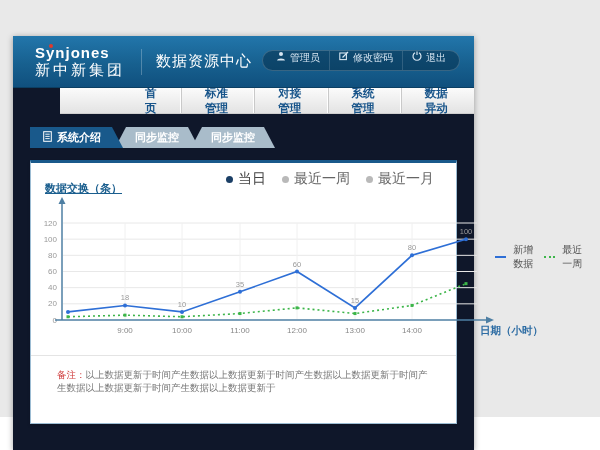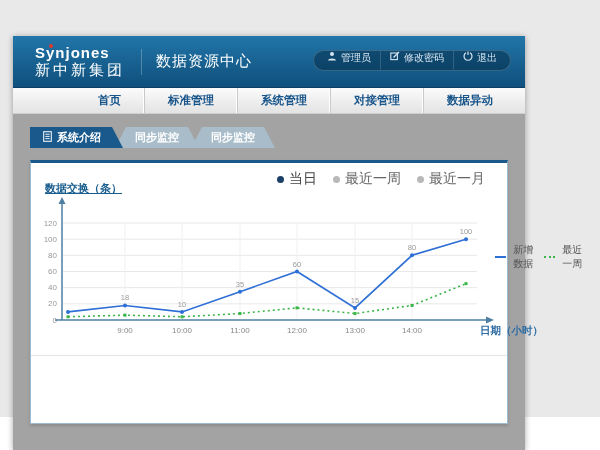--- a/index.html
+++ b/index.html
@@ -1,20 +1,20 @@
 <!DOCTYPE html>
 <html><head>
 <meta charset="utf-8">
 <style>
   * { margin:0; padding:0; box-sizing:border-box; }
   body { font-family:"Liberation Sans","DejaVu Sans",sans-serif; background:#fff; }
   .page { position:relative; width:600px; height:450px; overflow:hidden; background:#fff; }
   .page-bg { position:absolute; left:0; top:0; width:600px; height:417px; background:#e9e9e9; }
 
-  .window { position:absolute; left:13px; top:36px; width:512px; height:414px; background:#a3a3a3;
+  .window { position:absolute; left:13px; top:36px; width:461px; height:414px; background:#0f172a;
             box-shadow:0 1px 6px rgba(0,0,0,0.35); }
 
   
   .header { position:relative; height:52px;
             background:linear-gradient(180deg,#2276ab 0%, #17608f 55%, #10507e 100%);
             border-bottom:1px solid #0b3f63; display:flex; align-items:center; }
   .logo { position:relative; margin-left:22px; color:#fff; line-height:1.1; }
   .logo-en { font-size:15px; font-weight:bold; letter-spacing:1px; display:block; }
   .logo-dot { position:absolute; left:14px; top:-1px; width:4px; height:4px; border-radius:50%; background:#e0392b; }
   .logo-cn { font-size:15px; font-weight:normal; letter-spacing:3px; display:block; }
@@ -23,21 +23,21 @@
   .user-bar { position:absolute; right:14px; top:14px; height:21px; display:flex; align-items:center;
               background:rgba(6,48,76,0.55); border:1px solid rgba(255,255,255,0.18);
               border-radius:11px; padding:0 4px; }
   .user-item { display:flex; gap:4px; color:#d7e6f2; font-size:10px;
                padding:0 9px; height:100%; cursor:pointer; }
   .user-item + .user-item { border-left:1px solid rgba(255,255,255,0.15); }
   .user-item svg { display:block; }
 
   
   .navbar { height:26px; background:linear-gradient(180deg,#fbfbfb,#e3e3e3);
-            border-bottom:1px solid #cfcfcf; display:flex; align-items:stretch; padding-left:62px; }
+            border-bottom:1px solid #cfcfcf; display:flex; align-items:stretch; padding-left:62px;margin-left:47px; }
   .nav-item { display:flex; align-items:center; padding:0 23px; font-size:11.5px; font-weight:bold;
               color:#17548a; cursor:pointer; }
   .nav-item + .nav-item { border-left:1px solid #c9c9c9; box-shadow:-1px 0 0 #ffffff; }
 
   
   .tabs { display:flex; margin:13px 0 12px 17px; height:21px; position:relative; z-index:2; }
   .tab { display:flex; align-items:center; gap:5px; font-size:11px; font-weight:bold; color:#fff;
          padding:0 20px; cursor:pointer; }
   .tab.active { background:#19598b; padding:0 22px 0 13px; z-index:3;
                 clip-path:polygon(0 0, calc(100% - 11px) 0, 100% 100%, 0 100%); }
@@ -112,22 +112,22 @@
               </svg>
           </span>
           <span>退出</span>
         </div>
       </div>
     </div>
 
     <div class="navbar">
       <div class="nav-item">首页</div>
       <div class="nav-item">标准管理</div>
+      <div class="nav-item">对接管理</div>
       <div class="nav-item">系统管理</div>
-      <div class="nav-item">对接管理</div>
       <div class="nav-item">数据异动</div>
     </div>
 
     <div class="tabs">
       <div class="tab active">
         <span>
           <svg width="9" height="11" viewBox="0 0 9 11">
               <rect x="0.7" y="0.7" width="7.6" height="9.6" fill="none" stroke="#fff" stroke-width="1"></rect>
               <line x1="2.3" y1="3.2" x2="6.7" y2="3.2" stroke="#fff" stroke-width="0.9"></line>
               <line x1="2.3" y1="5.4" x2="6.7" y2="5.4" stroke="#fff" stroke-width="0.9"></line>
@@ -226,16 +226,19 @@
           <span class="legend-line" style="border-top-color: rgb(46, 111, 214);"></span>
           <span>新增数据</span>
         </div>
         <div class="legend-item">
           <span class="legend-line dotted" style="border-top-color: rgb(60, 181, 73);"></span>
           <span>最近一周</span>
         </div>
       </div>
 
       <div class="panel-divider"></div>
+      <div class="note">
+        <span class="note-label">备注</span><span class="note-label">：</span><span>以上数据更新于时间产生数据以上数据更新于时间产生数据以上数据更新于时间产生数据以上数据更新于时间产生数据以上数据更新于</span>
+      </div>
     </div>
 
   </div>
 </div>
 
 </body></html>

